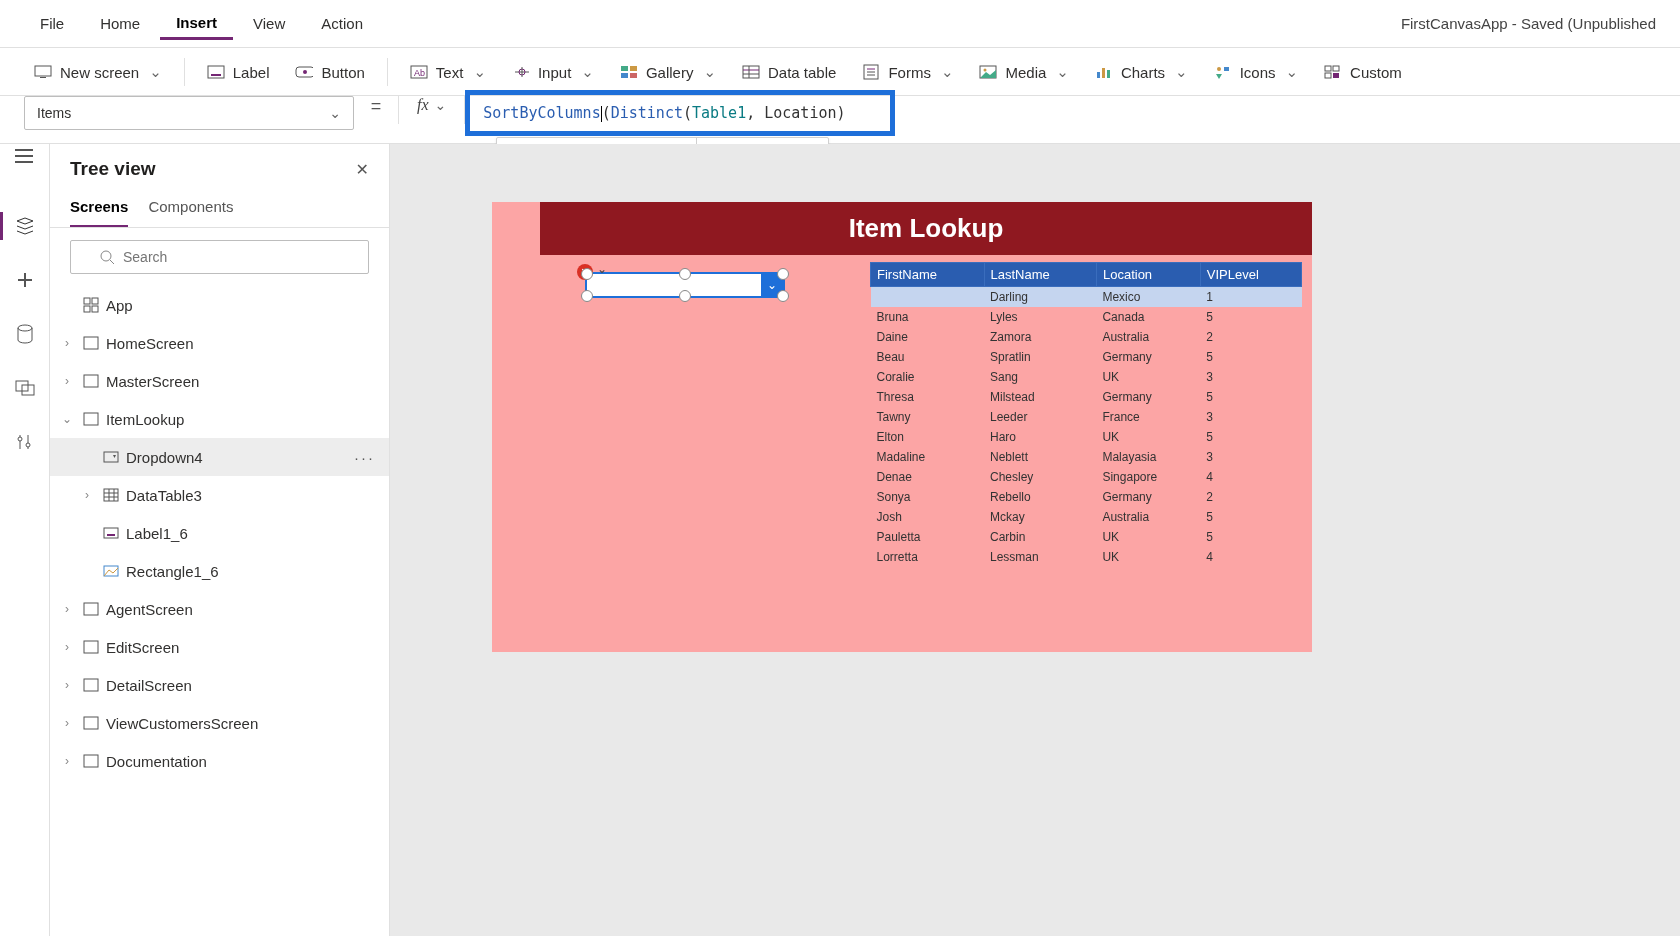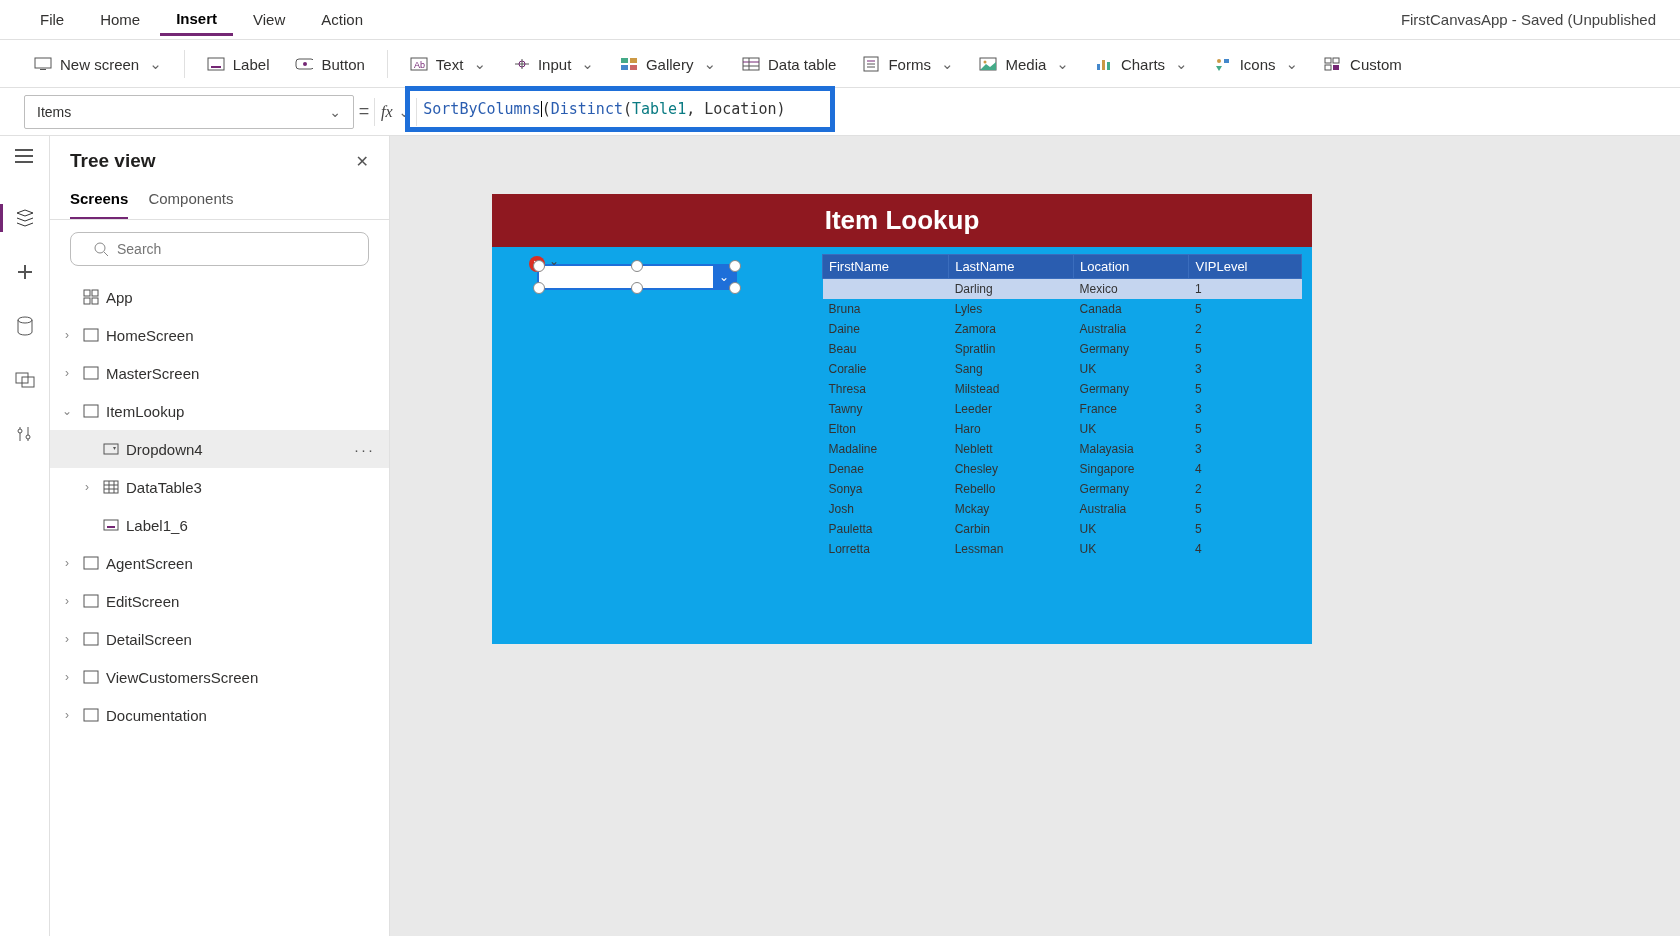--- a/index.html
+++ b/index.html
@@ -1,32 +1,32 @@
 <!DOCTYPE html>
 <html><head>
 <meta charset="utf-8">
 <style>
 * { box-sizing: border-box; margin: 0; padding: 0; }
 body { font-family: "Segoe UI", Arial, sans-serif; font-size: 14px; color: #333; background: #fff; overflow: hidden; }
 
 
-.menubar { display: flex; align-items: center; height: 40px; padding: 16px 24px; border-bottom: 1px solid #e0e0e0; justify-content: space-between; }
+.menubar { display: flex; align-items: center; height: 48px; padding: 16px 24px; border-bottom: 1px solid #e0e0e0; justify-content: space-between; }
 .menubar .menu-item { padding: 6px 16px; margin-right: 4px; cursor: pointer; font-size: 15px; color: #323130; }
 .menubar .menu-item.active { font-weight: 600; border-bottom: 3px solid #742774; color: #000; }
 .menubar .app-title { margin-left: auto; color: #444; font-size: 15px; }
 
 
 .ribbon { display: flex; align-items: center; height: 48px; padding: 0 24px; border-bottom: 1px solid #e0e0e0; gap: 6px; overflow: hidden; white-space: nowrap; }
 .ribbon-btn { display: inline-flex; align-items: flex-end; gap: 8px; padding: 6px 10px; cursor: pointer; color: #323130; font-size: 15px; }
 .ribbon-btn .chev { margin-left: 2px; color: #666; }
 .ribbon-sep { width: 1px; height: 28px; background: #e0e0e0; margin: 0 6px; }
 .ribbon-icon { width: 18px; height: 18px; display: inline-flex; align-items: center; justify-content: center; }
 
 
-.formula-row { display: flex; align-items: center; height: 48px; padding: 0 24px; border-bottom: 1px solid #e0e0e0; gap: 0; }
+.formula-row { display: flex; align-items: flex-start; height: 48px; padding: 0 24px; border-bottom: 1px solid #e0e0e0; gap: 12px; }
 .prop-select { flex: 0 0 330px; height: 34px; border: 1px solid #bdbdbd; border-radius: 2px; display: flex; align-items: center; padding: 0 12px; justify-content: space-between; color: #323130; cursor: pointer; }
 .eq { font-size: 18px; color: #555; width: 20px; text-align: center; }
 .fx-box { display: flex; align-items: center; gap: 6px; padding: 0 6px; color: #444; cursor: pointer; }
 .fx-label { font-style: italic; font-family: "Times New Roman", serif; font-size: 16px; }
 .formula-input-wrap { position: relative; flex: 1; height: 40px; }
 .formula-highlight { position: absolute; left: -12px; top: -6px; width: 430px; height: 46px; border: 5px solid #1e6fd9; background: rgba(0,0,0,0); pointer-events: none; }
 .formula-text { position: absolute; left: 6px; top: 8px; font-family: Consolas, monospace; font-size: 15px; }
 .fn-name { color: #2a5db0; }
 .fn-ident { color: #0a7b83; }
 .formula-cursor { display:inline-block; width:1px; height:16px; background:#000; vertical-align:middle; }
@@ -48,33 +48,33 @@
 .rail-btn.active::before { content:""; position:absolute; left:-9px; top:2px; bottom:2px; width:3px; background:#742774; }
 
 
 .tree-panel { width: 340px; border-right: 1px solid #e0e0e0; padding: 14px 0 0 0; display: flex; flex-direction: column; position: relative; }
 .tree-title-row { display:flex; align-items:center; justify-content: space-between; padding: 0 20px 4px 20px;}
 .tree-title { font-size: 19px; font-weight: 600; color:#201f1e;}
 .tree-close { cursor:pointer; color:#555; font-size:16px; }
 .tree-tabs { display:flex; gap:20px; padding: 8px 20px 0 20px; border-bottom: 1px solid #e0e0e0;}
 .tree-tab { padding: 6px 0 10px 0; cursor:pointer; font-size:15px; color:#555;}
 .tree-tab.active { border-bottom: 2px solid #742774; color:#000; font-weight:600;}
-.tree-search { margin: 12px 20px; border:1px solid #bdbdbd; border-radius:8px; height:34px; display:flex; align-items:center; padding:0 22px; gap:8px; color:#777; }
+.tree-search { margin: 12px 20px; border:1px solid #bdbdbd; border-radius:2px; height:34px; display:flex; align-items:center; padding:0 28px; gap:8px; color:#777; }
 .tree-search input { border:none; outline:none; flex:1; font-size:14px; }
 .tree-list { flex:1; overflow:auto; }
 .tree-row { display:flex; align-items:center; height:38px; padding: 0 14px 0 8px; gap:6px; cursor:pointer; color:#323130; font-size:15px; }
 .tree-row .chev { width:18px; text-align:center; color:#888; font-size:12px;}
 .tree-row .ticon { width:18px; height:18px; display:flex; align-items:center; justify-content:center; color:#555;}
 .tree-row.selected { background:#ededed; }
 .tree-row.indent1 { padding-left: 28px; }
 .tree-row .more { margin-left:auto; color:#555; letter-spacing:2px; }
 
 
 .canvas-area { flex:1; background:#e9e9e9; position:relative; overflow:hidden; }
-.app-screen { position:absolute; left:102px; top:58px; width:820px; height:450px; background:#0ea5e9; }
+.app-screen { position:absolute; left:102px; top:58px; width:820px; height:450px; background:#fca5a5;padding-left:48px; }
 .app-header { height:53px; background:#8f1820; color:#fff; display:flex; align-items:center; justify-content:center; font-size:26px; font-weight:700; }
 .app-body { position:relative; height:calc(100% - 53px); }
 
 
 .dropdown-sel { position:absolute; left:45px; top:17px; width:200px; height:26px; border:2px solid #1e6fd9; background:#fff; }
 .dropdown-sel .dd-btn { position:absolute; right:0; top:0; width:22px; height:22px; background:#1e6fd9; color:#fff; display:flex; align-items:center; justify-content:center; font-size:12px;}
 .handle { position:absolute; width:12px; height:12px; background:#fff; border:1px solid #888; border-radius:50%; }
 .h-tl{left:-6px;top:-6px} .h-tr{right:-6px;top:-6px} .h-bl{left:-6px;bottom:-6px} .h-br{right:-6px;bottom:-6px} .h-tc{left:50%;top:-6px;margin-left:-6px} .h-bc{left:50%;bottom:-6px;margin-left:-6px}
 .err-badge { position:absolute; left:-10px; top:-10px; width:16px; height:16px; background:#d93025; border-radius:50%; color:#fff; font-size:11px; display:flex; align-items:center; justify-content:center;}
 .sel-chev { position:absolute; left:10px; top:-12px; color:#444; font-size:12px; cursor:pointer;}
@@ -395,20 +395,30 @@
           <div class="tree-row indent1">
             <span class="chev"></span>
             <span class="ticon">
               <svg width="16" height="12">
                 <rect x="1" y="1" width="14" height="10" fill="none" stroke="#555"></rect>
                 <line x1="4" y1="8" x2="12" y2="8" stroke="#742774" stroke-width="2"></line>
               </svg>
             </span>
             <span>Label1_6</span>
           </div>
+          <div class="tree-row indent1">
+            <span class="chev"></span>
+            <span class="ticon">
+              <svg width="16" height="12">
+                <rect x="1" y="1" width="14" height="10" fill="none" stroke="#48c"></rect>
+                <path d="M1 11 L6 5 L10 8 L15 3" fill="none" stroke="#c94"></path>
+              </svg>
+            </span>
+            <span>Rectangle1_6</span>
+          </div>
           <div class="tree-row">
             <span class="chev">›</span>
             <span class="ticon">
               <svg width="16" height="14">
                 <rect x="1" y="1" width="14" height="12" fill="none" stroke="#555"></rect>
               </svg>
             </span>
             <span>AgentScreen</span>
           </div>
           <div class="tree-row">

